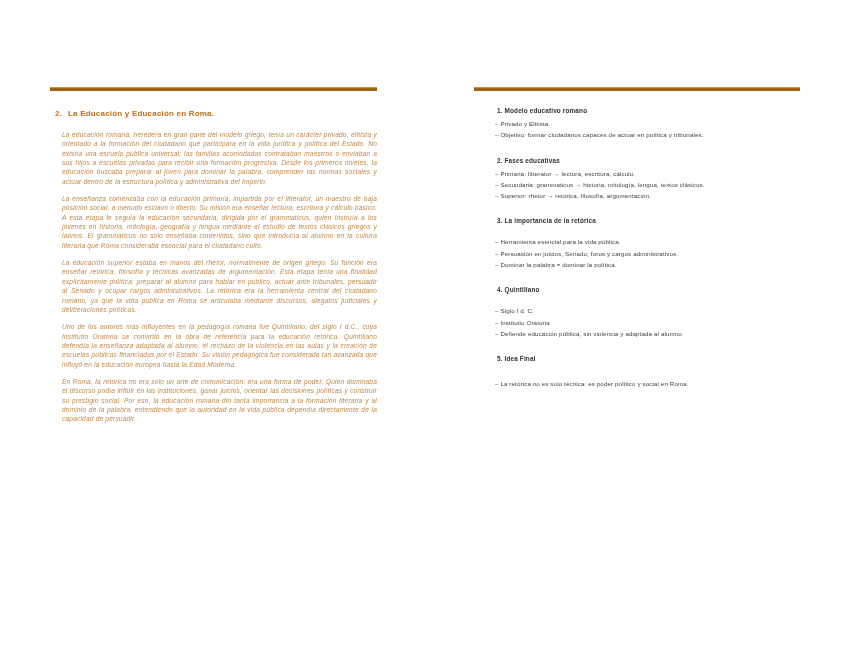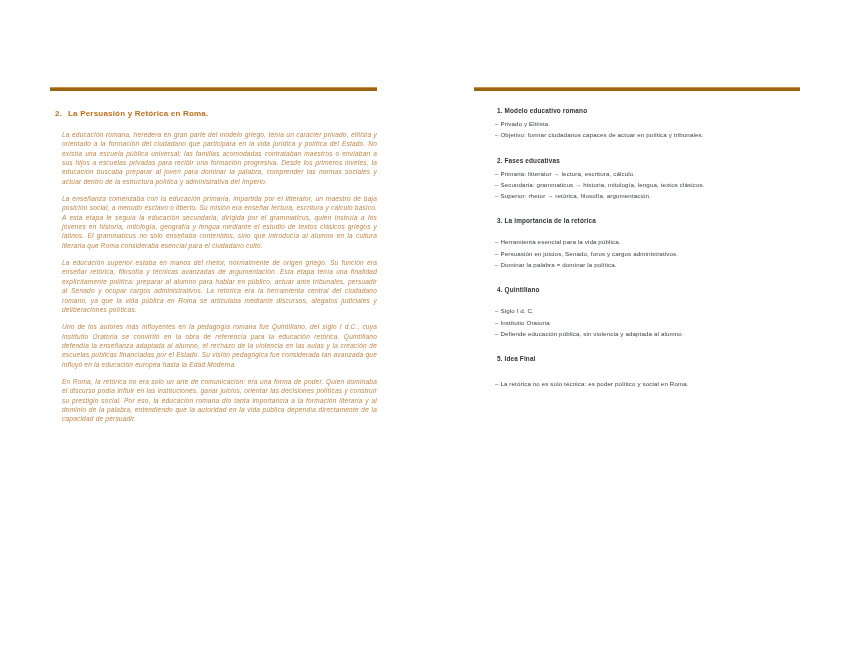--- a/index.html
+++ b/index.html
@@ -56,21 +56,21 @@
 </style>
 </head>
 <body>
 
 <div class="canvas">
 
   <div class="page-rule left"></div>
 
   <div class="lp-heading">
     <span class="num">2.</span>
-    <span>La Persuasión y Retórica en Roma.</span>
+    <span>La Educación y Educación en Roma.</span>
   </div>
 
   <div class="lp-body">
     <p>La educación romana, heredera en gran parte del modelo griego, tenía un carácter privado, elitista y orientado a la formación del ciudadano que participara en la vida jurídica y política del Estado. No existía una escuela pública universal; las familias acomodadas contrataban maestros o enviaban a sus hijos a escuelas privadas para recibir una formación progresiva. Desde los primeros niveles, la educación buscaba preparar al joven para dominar la palabra, comprender las normas sociales y actuar dentro de la estructura política y administrativa del Imperio.</p>
     <p>La enseñanza comenzaba con la educación primaria, impartida por el litterator, un maestro de baja posición social, a menudo esclavo o liberto. Su misión era enseñar lectura, escritura y cálculo básico. A esta etapa le seguía la educación secundaria, dirigida por el grammaticus, quien instruía a los jóvenes en historia, mitología, geografía y lengua mediante el estudio de textos clásicos griegos y latinos. El grammaticus no solo enseñaba contenidos, sino que introducía al alumno en la cultura literaria que Roma consideraba esencial para el ciudadano culto.</p>
     <p>La educación superior estaba en manos del rhetor, normalmente de origen griego. Su función era enseñar retórica, filosofía y técnicas avanzadas de argumentación. Esta etapa tenía una finalidad explícitamente política: preparar al alumno para hablar en público, actuar ante tribunales, persuadir al Senado y ocupar cargos administrativos. La retórica era la herramienta central del ciudadano romano, ya que la vida pública en Roma se articulaba mediante discursos, alegatos judiciales y deliberaciones políticas.</p>
     <p>Uno de los autores más influyentes en la pedagogía romana fue Quintiliano, del siglo I d.C., cuya Institutio Oratoria se convirtió en la obra de referencia para la educación retórica. Quintiliano defendía la enseñanza adaptada al alumno, el rechazo de la violencia en las aulas y la creación de escuelas públicas financiadas por el Estado. Su visión pedagógica fue considerada tan avanzada que influyó en la educación europea hasta la Edad Moderna.</p>
     <p>En Roma, la retórica no era solo un arte de comunicación: era una forma de poder. Quien dominaba el discurso podía influir en las instituciones, ganar juicios, orientar las decisiones políticas y construir su prestigio social. Por eso, la educación romana dio tanta importancia a la formación literaria y al dominio de la palabra, entendiendo que la autoridad en la vida pública dependía directamente de la capacidad de persuadir.</p>
   </div>
 

